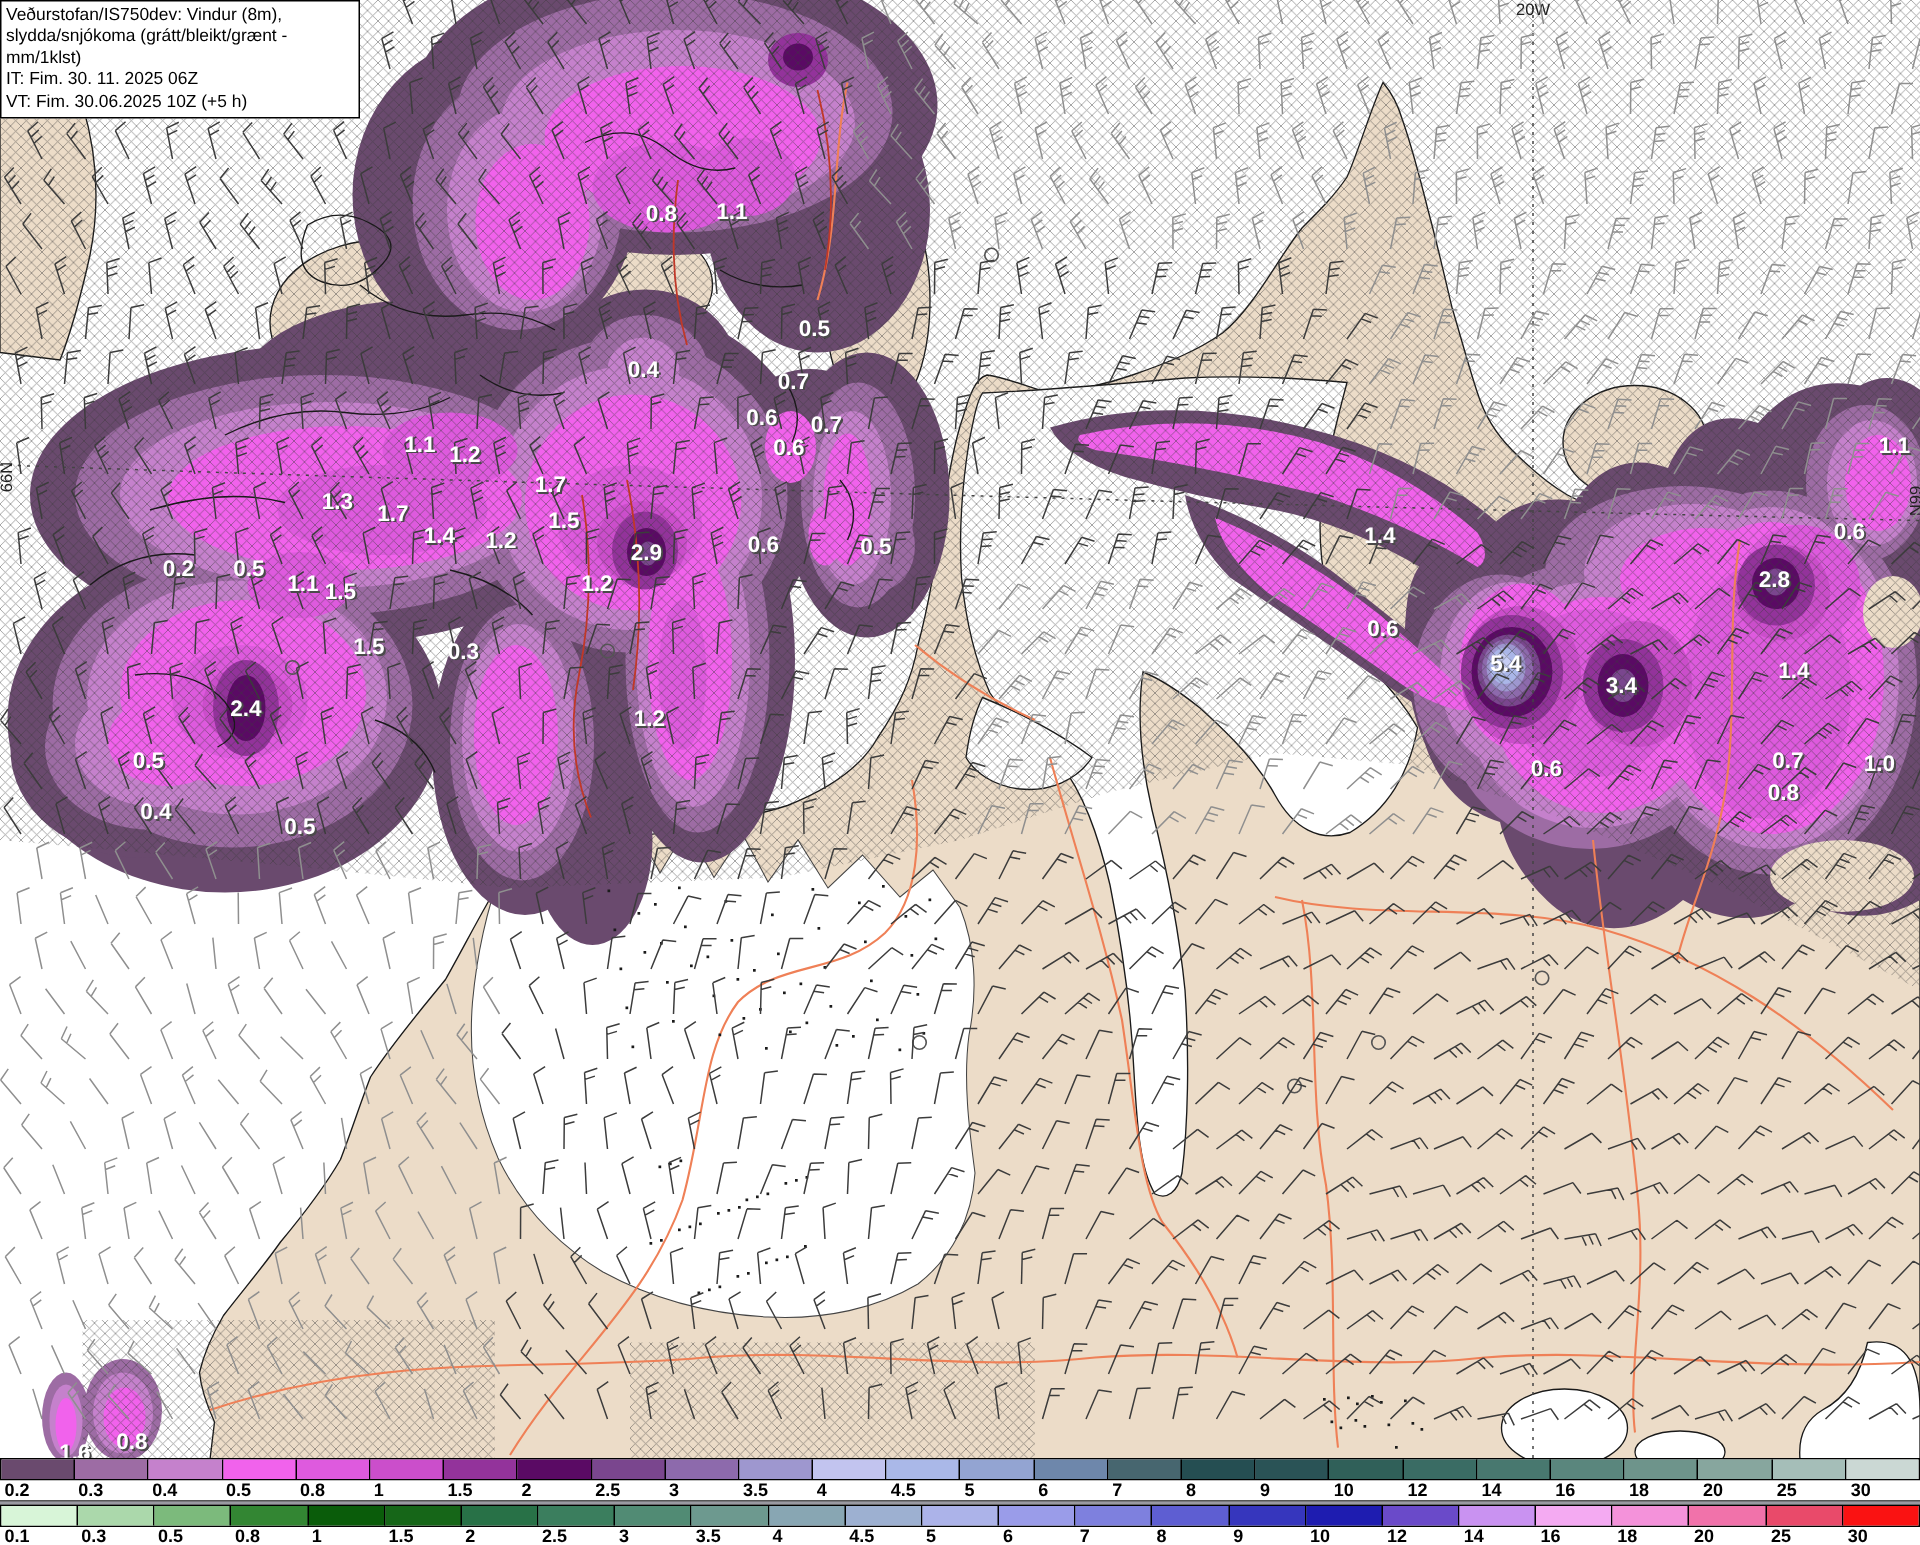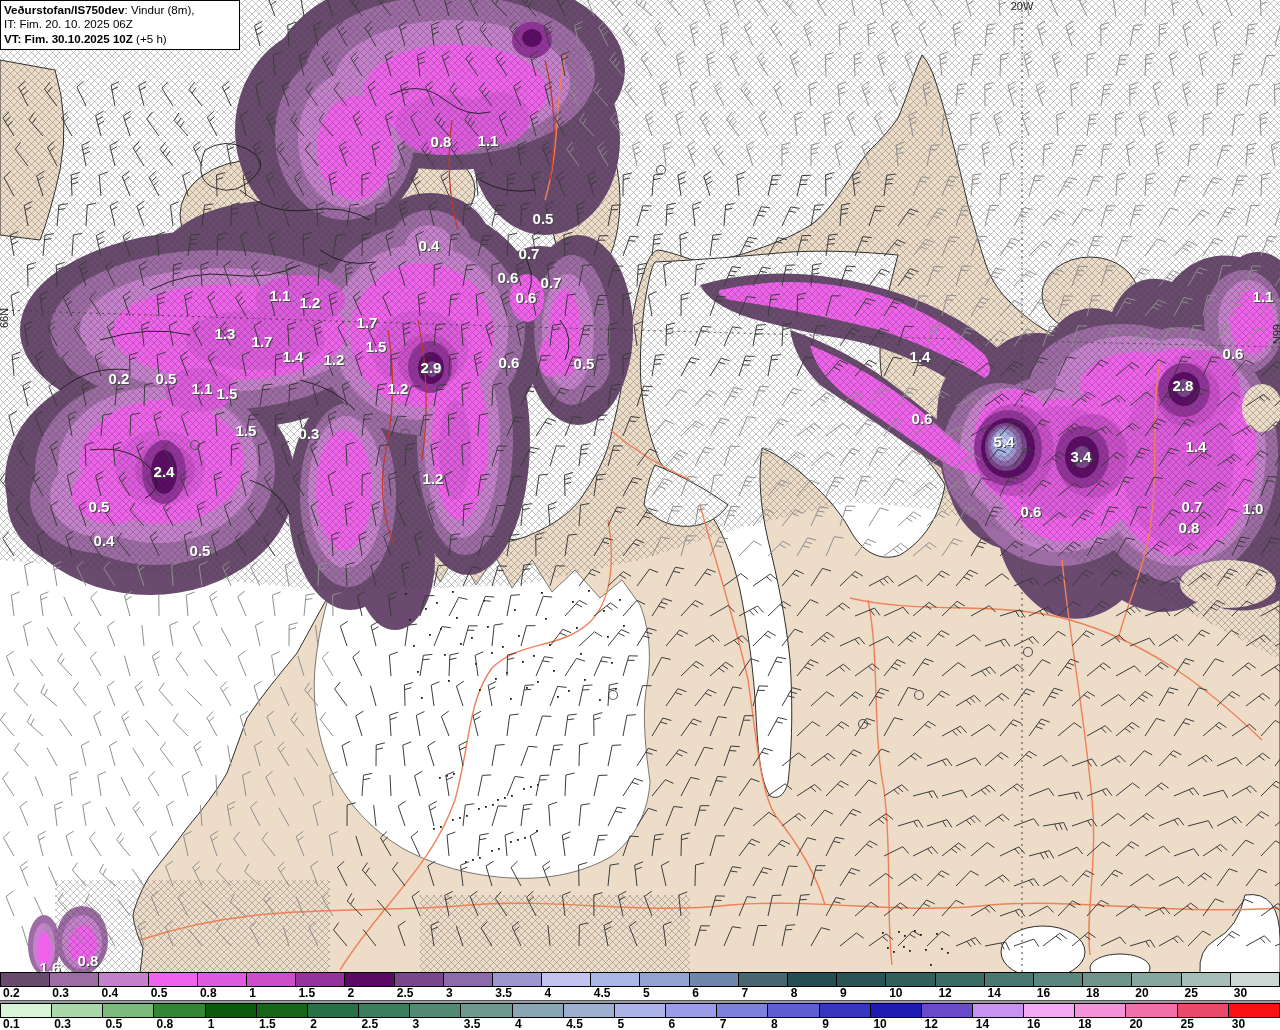--- a/index.html
+++ b/index.html
@@ -7,21 +7,21 @@
     width:1280px;height:1030px;position:relative;overflow:hidden;
     background:#fff;font-family:"Liberation Sans",sans-serif;
   }
   #map-wrap{position:absolute;top:0;left:0;width:1180px;height:973px;border-bottom:5px solid #c4b5fd;box-sizing:border-box}
   svg{display:block}
   .titlebox{
     position:absolute;top:0;left:0;width:240px;background:#fff;
     border:1px solid #000;padding:2px 4px 3px 3px;font-size:11.6px;line-height:1.24;
     z-index:6;box-sizing:border-box;color:#000;
   }
-  .titlebox b{font-weight:bold}
+  .titlebox b{font-weight:normal}
   #bars{position:absolute;top:972px;left:0;width:1280px;z-index:4;background:#fff}
   .swatchrow{display:flex;height:15px;border:1px solid #000;box-sizing:border-box}
   .swatchrow .sw{flex:1 1 0;border-right:1px solid #000}
   .swatchrow .sw:last-child{border-right:none}
   .lblrow{position:relative;height:13px;font-weight:bold;font-size:12px;color:#000;background:#fff}
   .lblrow span{position:absolute;top:-1px;white-space:nowrap}
   .divider{height:3px;background:#9a9aa2;border-top:1px solid #555;box-sizing:border-box}
 </style>
 </head>
 <body>
@@ -441,22 +441,23 @@
         <text x="89.2" y="967.2" text-anchor="middle" fill="#4a4a4a">0.8</text>
         <text x="88" y="966" text-anchor="middle" fill="#ffffff">0.8</text>
         <text x="51.2" y="974.2" text-anchor="middle" fill="#4a4a4a">1.6</text>
         <text x="50" y="973" text-anchor="middle" fill="#ffffff">1.6</text>
       </g>
 </svg>
 </div>
 
 <div class="titlebox">
   <div><b>Veðurstofan/IS750dev</b><span>: Vindur (8m),</span></div>
-  <div>IT: Fim. 20. 10. 2025 06Z</div>
-  <div><b>VT: Fim. 30.10.2025 10Z</b><span> (+5 h)</span></div>
+  <div>slydda/snjókoma (grátt/bleikt/grænt - mm/1klst)</div>
+  <div>IT: Fim. 30. 11. 2025 06Z</div>
+  <div><b>VT: Fim. 30.06.2025 10Z</b><span> (+5 h)</span></div>
 </div>
 
 <div id="bars">
   <div>
     <div class="swatchrow" id="sw1">
         <div class="sw" style="background: rgb(106, 74, 110);"></div>
         <div class="sw" style="background: rgb(157, 108, 164);"></div>
         <div class="sw" style="background: rgb(197, 129, 204);"></div>
         <div class="sw" style="background: rgb(241, 98, 236);"></div>
         <div class="sw" style="background: rgb(222, 90, 222);"></div>

